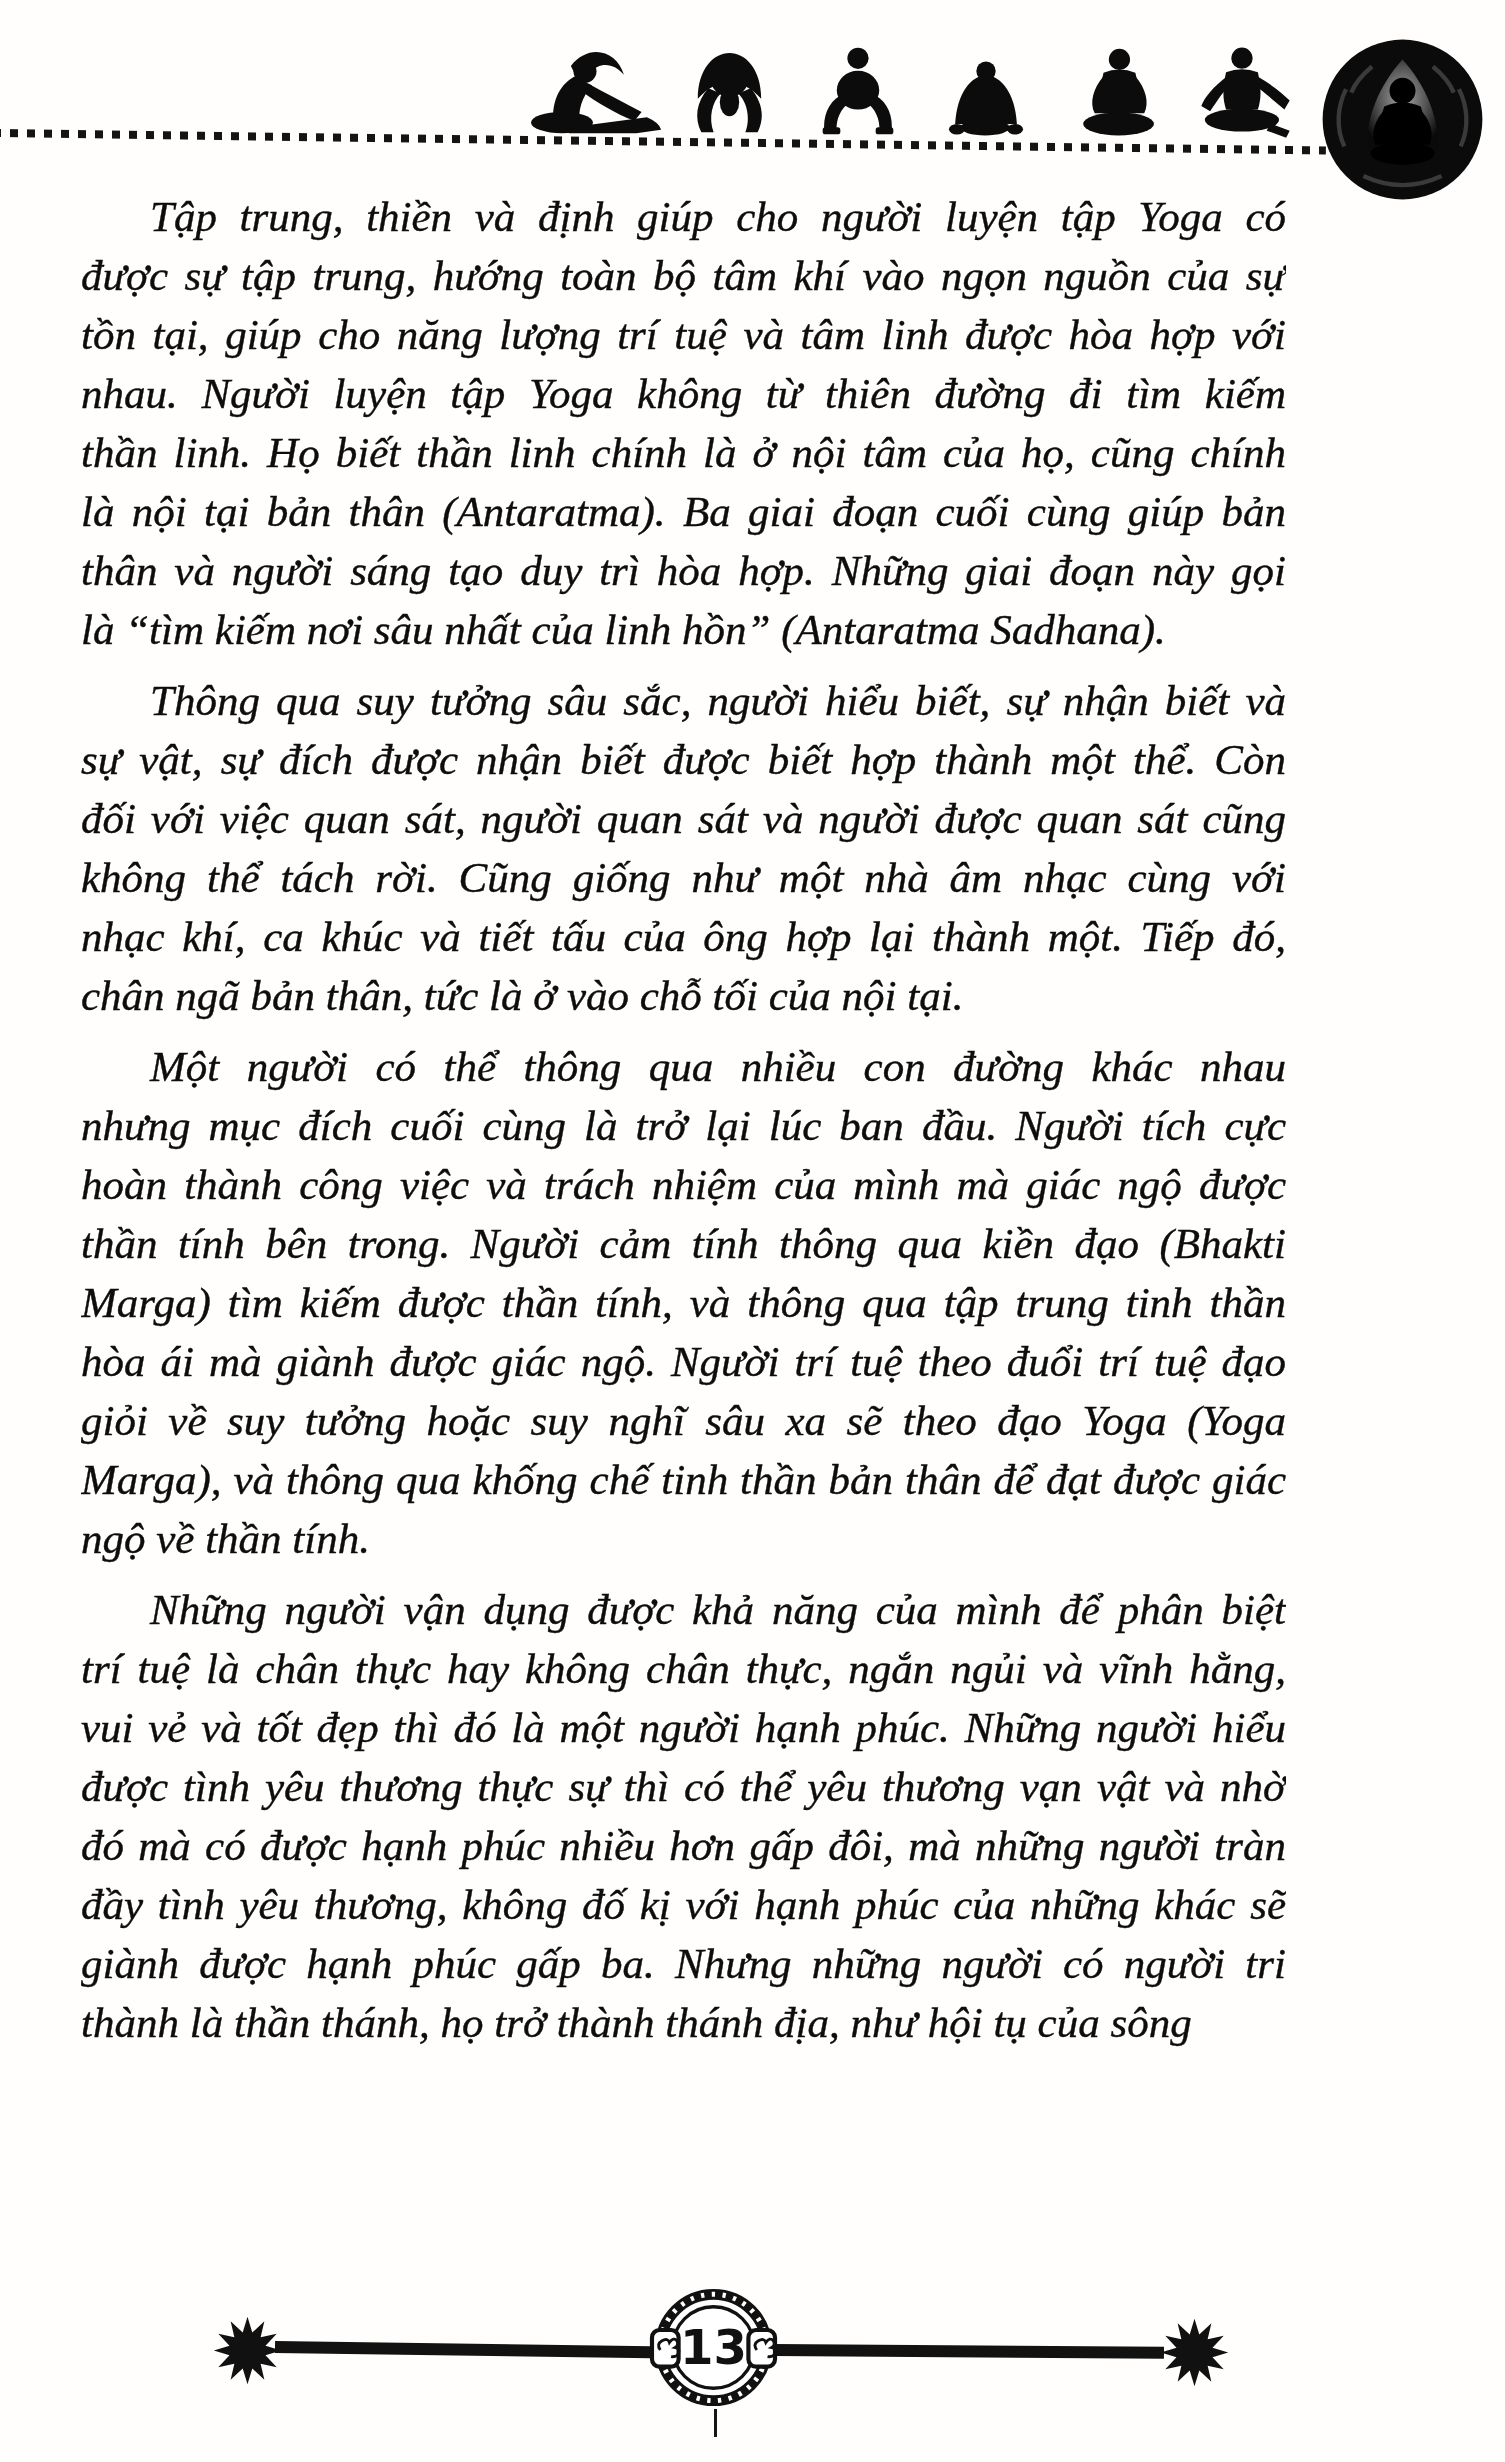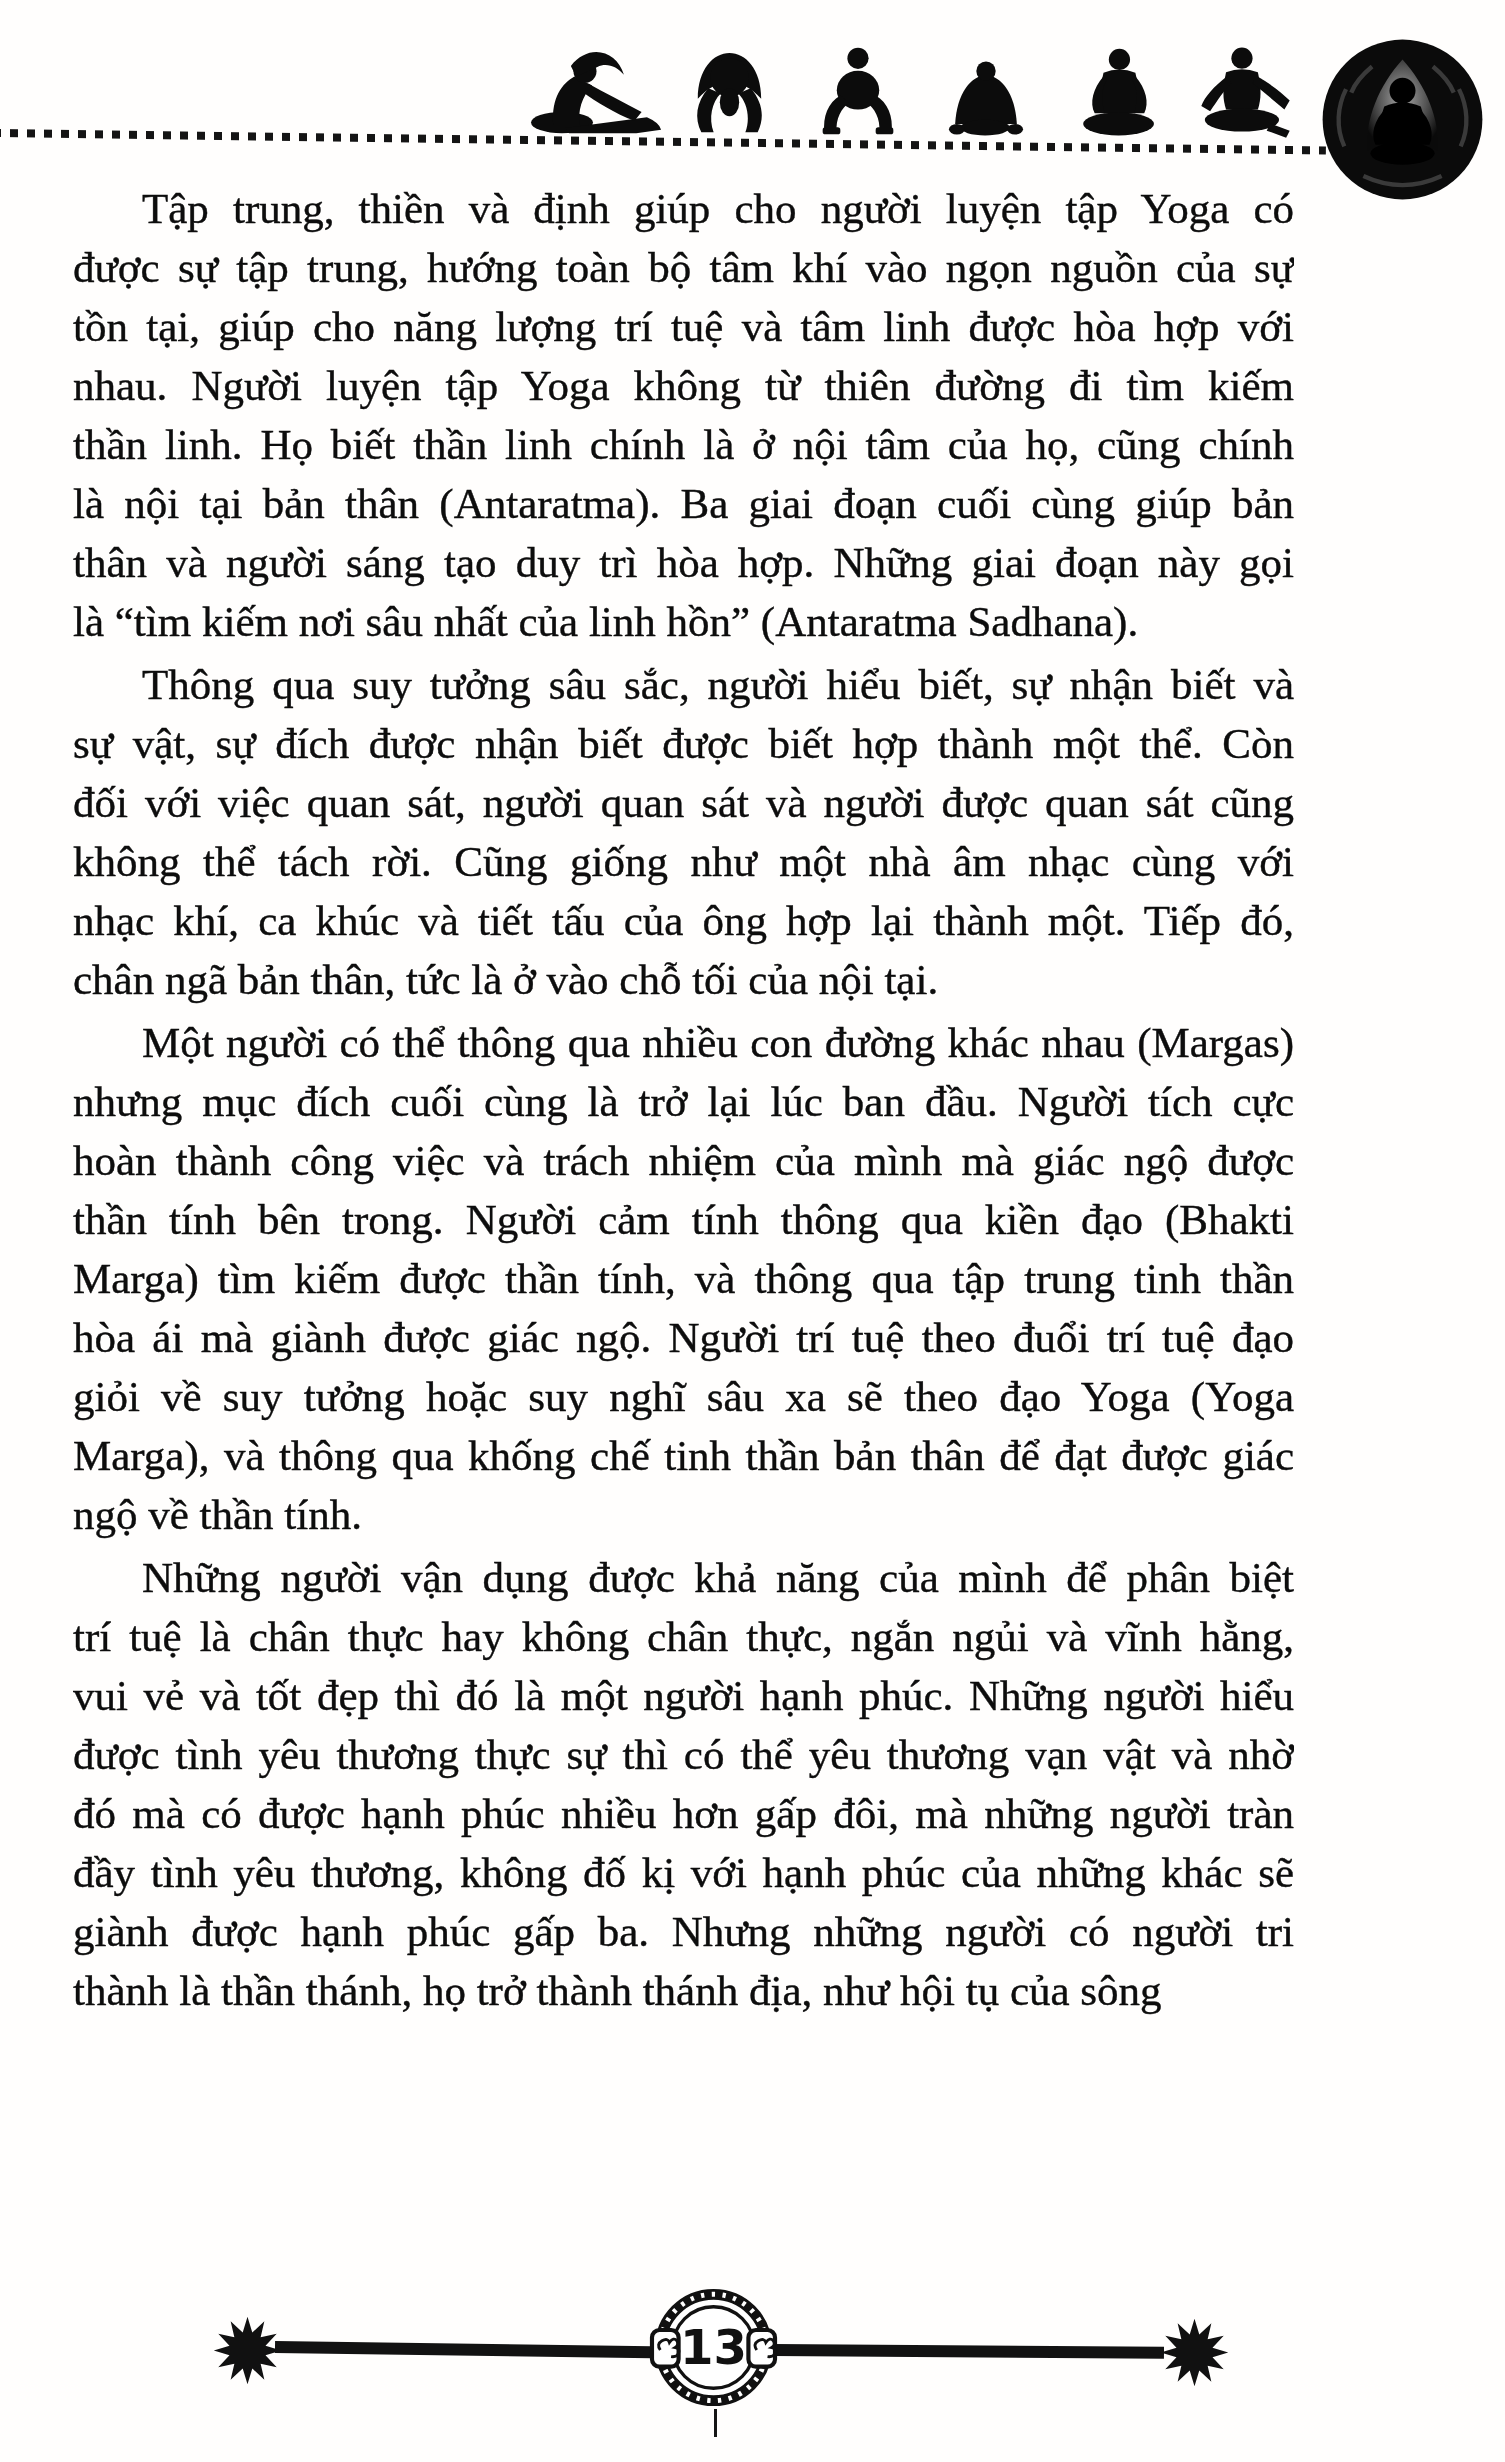--- a/index.html
+++ b/index.html
@@ -9,21 +9,21 @@
   .dotted{position:absolute;left:-7px;top:129px;width:1333px;height:8px;
           background:repeating-linear-gradient(90deg,#141414 0 8px,transparent 8px 17px);
           transform:rotate(0.75deg);transform-origin:left center;}
   
   .pose{position:absolute;}
   .pose svg{display:block;}
   .medallion{position:absolute;left:1320px;top:37px;}
   
   .body-text{position:absolute;left:69px;top:175px;width:1229px;font-size:43px;line-height:59px;
              -webkit-text-stroke:0.4px #0d0d0d;}
-  .para{margin:4px;}
+  .para{margin:12px;font-style:italic;}
   .line{height:59px;overflow:hidden;text-align:justify;text-align-last:justify;}
   .line.first{text-indent:69px;}
   .line.last{text-align-last:left;}
   
   .f-bar{position:absolute;height:11.5px;background:#121212;}
   .f-bar.left{left:275px;top:2341px;width:377px;transform:rotate(0.8deg);transform-origin:left center;}
   .f-bar.right{left:774px;top:2344px;width:390px;transform:rotate(0.4deg);transform-origin:left center;}
   .f-star{position:absolute;width:71px;height:71px;}
   .f-star.left{left:212px;top:2315px;}
   .f-star.right{left:1159px;top:2317px;}

